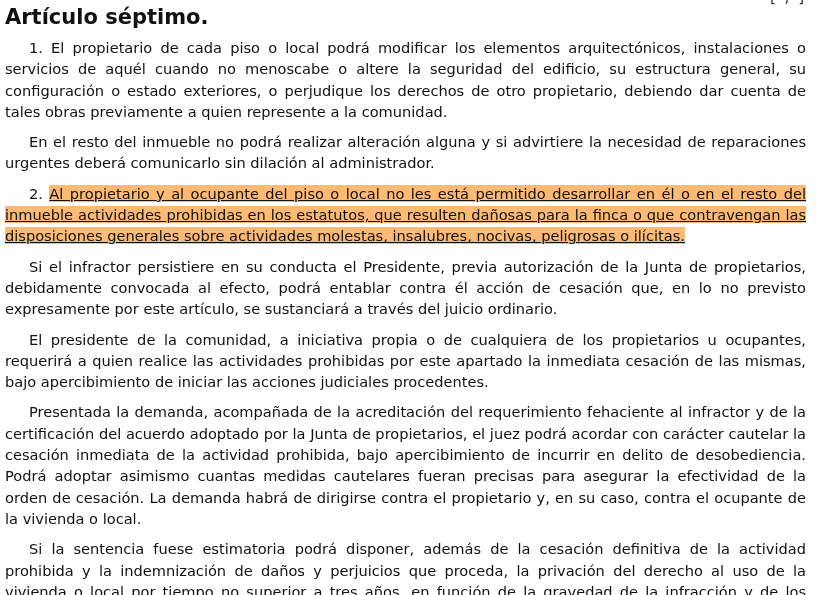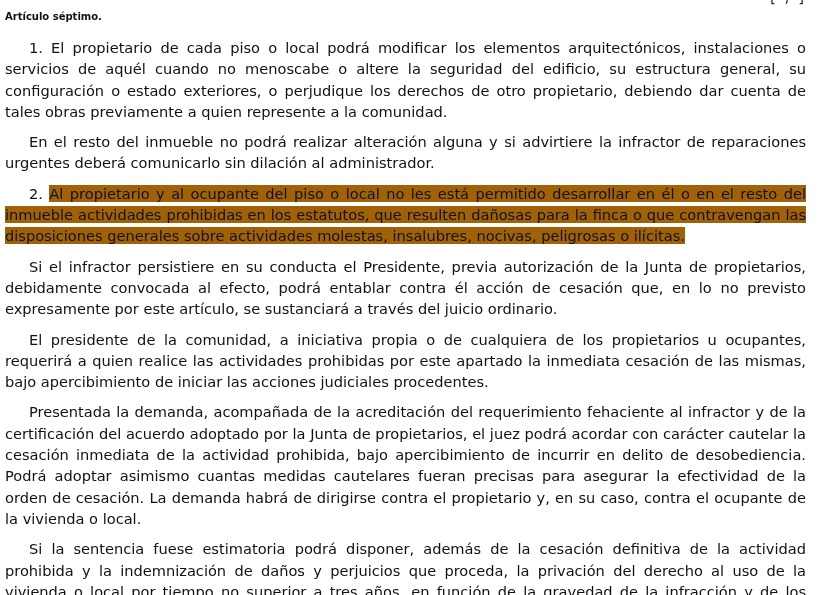--- a/index.html
+++ b/index.html
@@ -10,34 +10,34 @@
   }
   .topfrag {
     position: absolute; top: -12px; right: 14px;
     font-size: 15px; color: #333; letter-spacing: 2px;
   }
   .doc {
     position: absolute; left: 5px; top: 6px; width: 801px;
     font-size: 14.6px; line-height: 21.3px;
   }
   h2 {
-    margin: 0 0 9px 0; font-size: 10px; font-weight: bold; line-height: 22px;
+    margin: 0 0 9px 0; font-size: 21px; font-weight: bold; line-height: 22px;
   }
   p {
     margin: 0 0 9px 0; text-align: justify; text-indent: 24px;
   }
-  .hl { background: #a16207; }
+  .hl { background: #fdba74; text-decoration: underline; }
 </style>
 </head>
 <body>
 
 <div class="topfrag">[ , ]</div>
 
 <div class="doc">
   <h2>Artículo séptimo.</h2>
   <p><span>1. El propietario de cada piso o local podrá modificar los elementos arquitectónicos, instalaciones o servicios de aquél cuando no menoscabe o altere la seguridad del edificio, su estructura general, su configuración o estado exteriores, o perjudique los derechos de otro propietario, debiendo dar cuenta de tales obras previamente a quien represente a la comunidad.</span></p>
-  <p><span>En el resto del inmueble no podrá realizar alteración alguna y si advirtiere la infractor de reparaciones urgentes deberá comunicarlo sin dilación al administrador.</span></p>
+  <p><span>En el resto del inmueble no podrá realizar alteración alguna y si advirtiere la necesidad de reparaciones urgentes deberá comunicarlo sin dilación al administrador.</span></p>
   <p><span>2. </span><span class="hl">Al propietario y al ocupante del piso o local no les está permitido desarrollar en él o en el resto del inmueble actividades prohibidas en los estatutos, que resulten dañosas para la finca o que contravengan las disposiciones generales sobre actividades molestas, insalubres, nocivas, peligrosas o ilícitas.</span></p>
   <p><span>Si el infractor persistiere en su conducta el Presidente, previa autorización de la Junta de propietarios, debidamente convocada al efecto, podrá entablar contra él acción de cesación que, en lo no previsto expresamente por este artículo, se sustanciará a través del juicio ordinario.</span></p>
   <p><span>El presidente de la comunidad, a iniciativa propia o de cualquiera de los propietarios u ocupantes, requerirá a quien realice las actividades prohibidas por este apartado la inmediata cesación de las mismas, bajo apercibimiento de iniciar las acciones judiciales procedentes.</span></p>
   <p><span>Presentada la demanda, acompañada de la acreditación del requerimiento fehaciente al infractor y de la certificación del acuerdo adoptado por la Junta de propietarios, el juez podrá acordar con carácter cautelar la cesación inmediata de la actividad prohibida, bajo apercibimiento de incurrir en delito de desobediencia. Podrá adoptar asimismo cuantas medidas cautelares fueran precisas para asegurar la efectividad de la orden de cesación. La demanda habrá de dirigirse contra el propietario y, en su caso, contra el ocupante de la vivienda o local.</span></p>
   <p><span>Si la sentencia fuese estimatoria podrá disponer, además de la cesación definitiva de la actividad prohibida y la indemnización de daños y perjuicios que proceda, la privación del derecho al uso de la vivienda o local por tiempo no superior a tres años, en función de la gravedad de la infracción y de los perjuicios ocasionados a la comunidad. Si el infractor no fuese el propietario, la sentencia podrá declarar extinguidos definitivamente todos sus derechos relativos a la vivienda o local, así como su inmediato lanzamiento.</span></p>
 </div>
 
 </body></html>

